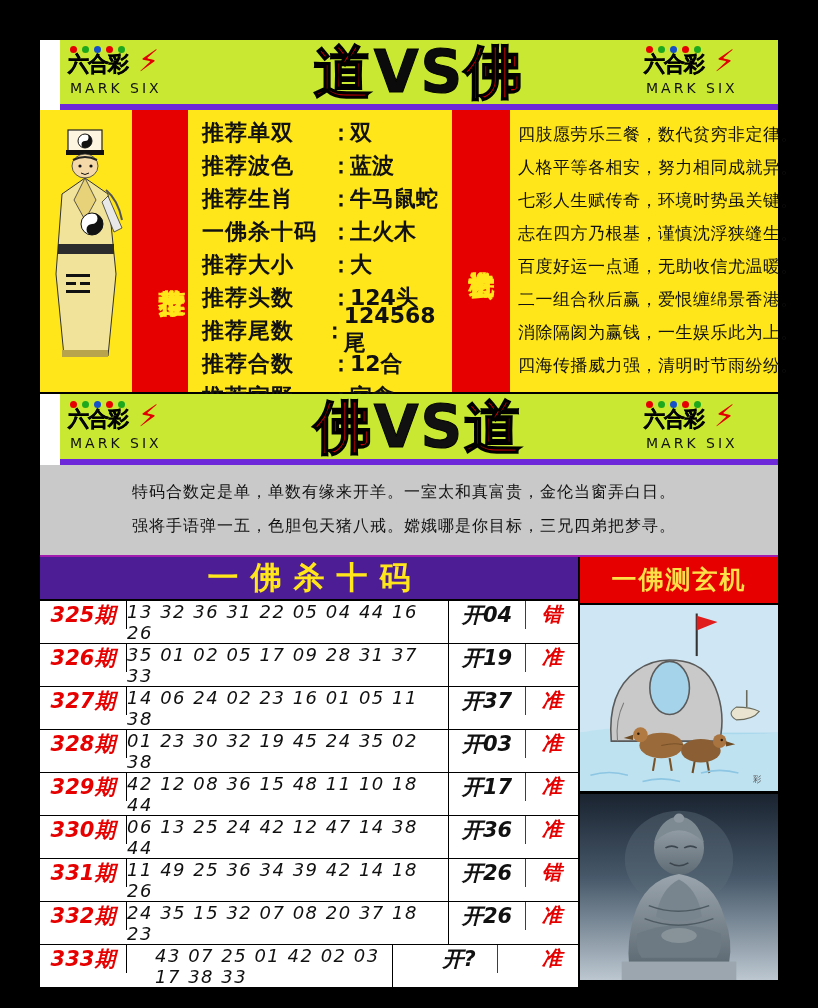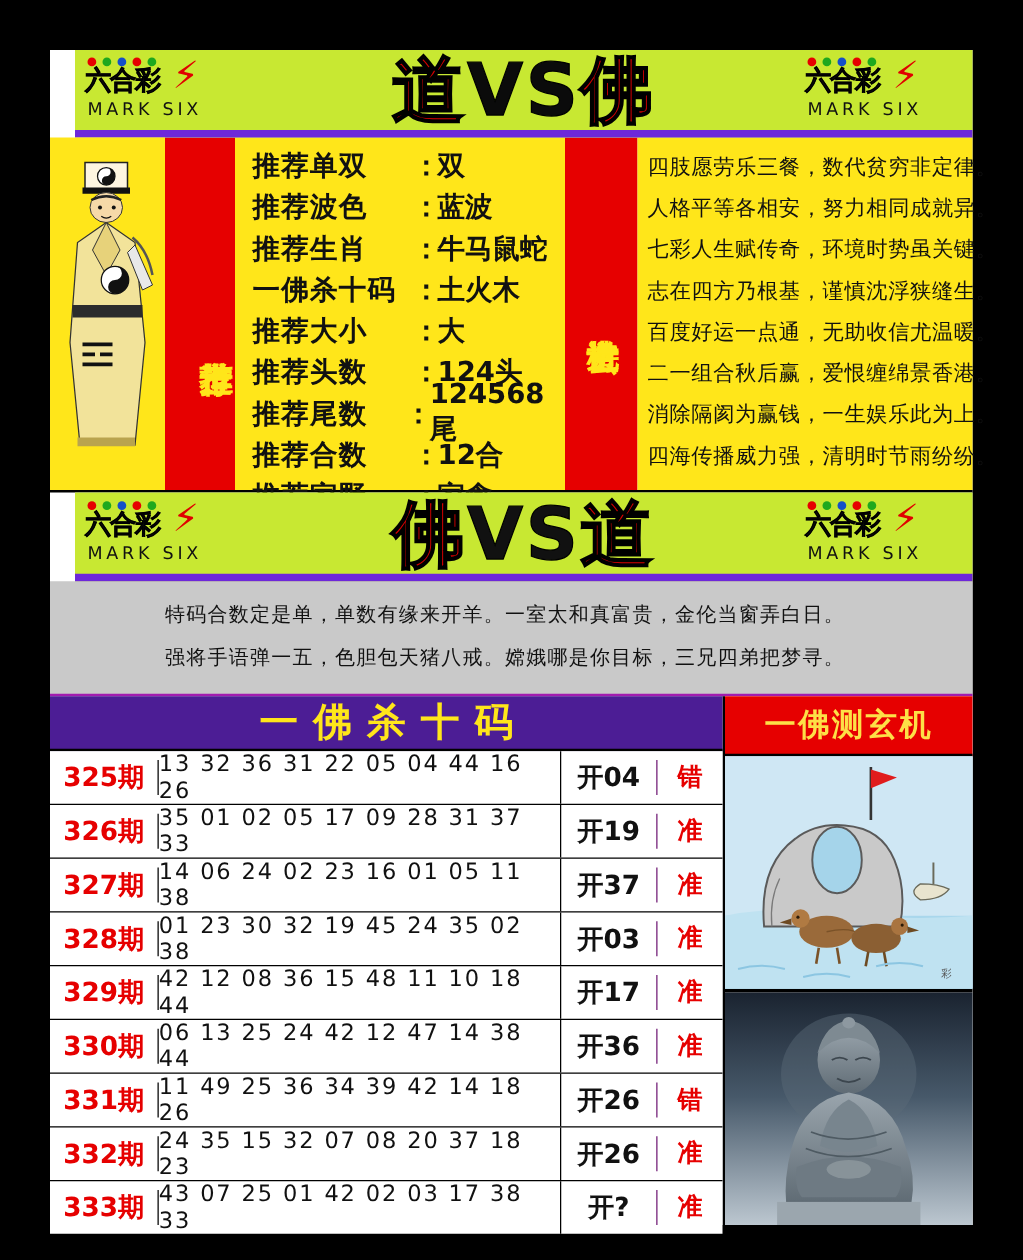--- a/index.html
+++ b/index.html
@@ -246,23 +246,24 @@
   .table {
     flex: 1 1 auto;
     display: flex;
     flex-direction: column;
     background: #fff;
   }
   .trow {
     display: flex;
     flex: 1 1 0;
     border-bottom: 1px solid #000;
-    align-items: center;
-  }
-  .trow:last-child { border-bottom: none; }
+    align-items: flex-start;
+    font-style: italic;
+  }
+  .trow:last-child { border-bottom: none; gap: 28px; }
   .c-issue {
     width: 86px;
     flex: 0 0 auto;
     border-right: 1px solid #000;
     display: flex;
     align-items: center;
     justify-content: center;
     font-size: 21px;
     font-weight: bold;
     color: #e60000;

